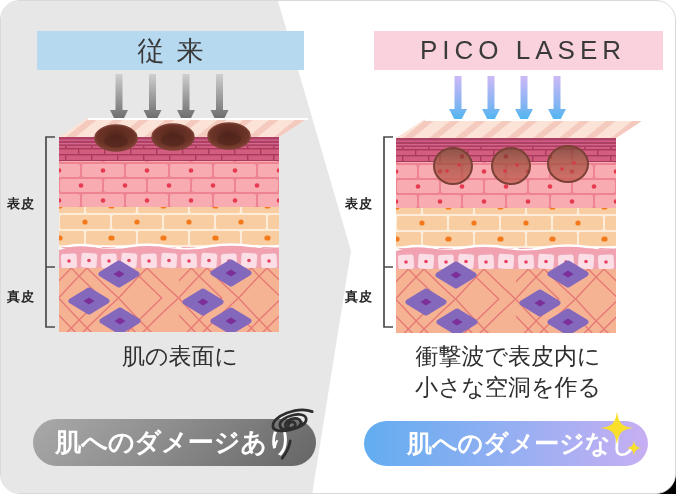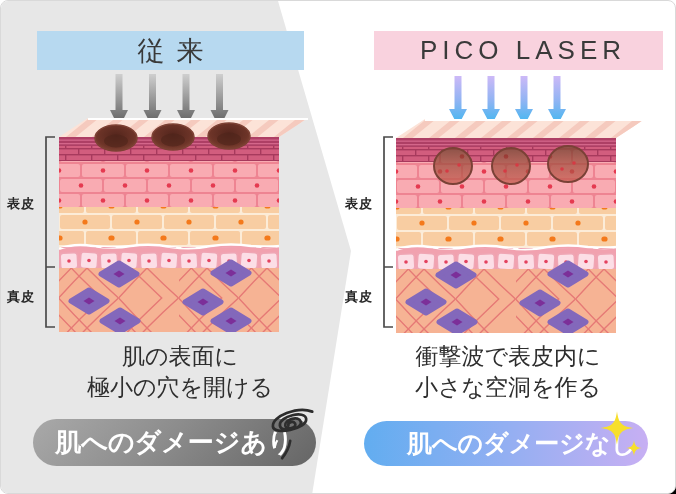--- a/index.html
+++ b/index.html
@@ -1,19 +1,19 @@
 <!DOCTYPE html>
 <html><head>
 <meta charset="utf-8">
 <style>
   html,body{margin:0;padding:0;width:676px;height:494px;overflow:hidden;background:#ffffff;
     font-family:"Liberation Sans","DejaVu Sans",sans-serif;}
   .page{position:relative;width:676px;height:494px;}
   .corner-black{position:absolute;right:0;bottom:0;width:28px;height:28px;background:#000;z-index:0;}
-  .card{position:absolute;inset:0;background:#ffffff;border:1px solid #d9d9d9;border-radius:8px;
+  .card{position:absolute;inset:0;background:#ffffff;border:1px solid #d9d9d9;border-radius:20px;
     overflow:hidden;z-index:1;box-sizing:border-box;}
   .grayshape{position:absolute;inset:0;background:#e7e7e7;
     clip-path:polygon(0 0,277px 0,350px 250px,311px 494px,0 494px);}
   .banner{position:absolute;display:flex;align-items:center;justify-content:center;
     color:#3a3a3a;font-weight:500;}
   .banner-left{left:36px;top:30px;width:267px;height:39px;background:#b7d9f0;
     font-size:27px;letter-spacing:12px;padding-left:12px;box-sizing:border-box;}
   .banner-right{left:373px;top:30px;width:289px;height:39px;background:#f9d2de;
     font-size:26px;letter-spacing:5px;padding-left:9px;box-sizing:border-box;}
   .abs{position:absolute;}
@@ -188,21 +188,20 @@
     </svg>
 
     <svg class="abs" style="left:43px;top:135px" width="12" height="192" viewBox="0 0 12 192">
       <path d="M11 1 H2 V191 H11 M2 131 H11" fill="none" stroke="#4a4a4a" stroke-width="1.7"></path>
     </svg>
     <div class="layer-label" style="left:6px;top:194px">表皮</div>
     <div class="layer-label" style="left:6px;top:287px">真皮</div>
 
     <div class="caption" style="left:56px;top:340px">
       <div>肌の表面に</div>
-      <div>極小の穴を開ける</div>
     </div>
 
     <div class="badge badge-left">
       <span>肌へのダメージあり</span>
     </div>
     <svg class="abs" style="left:266px;top:404px" width="56" height="56" viewBox="0 0 56 56">
       <g fill="none" stroke="#2d2d2d" stroke-width="2.7" stroke-linecap="round" transform="rotate(-18 28 28)">
         <path d="M51,13 C39,3 11,5 9,15 C7,24 41,28 43,18 C45,9 18,7 16,16 C14,24 37,27 37,19 C37,12 22,12 21,18 C20,23 32,24 31,19 C30,15 24,16 24,19"></path>
         <path d="M8,48 C14,44 18,40 21,34"></path>
       </g>

